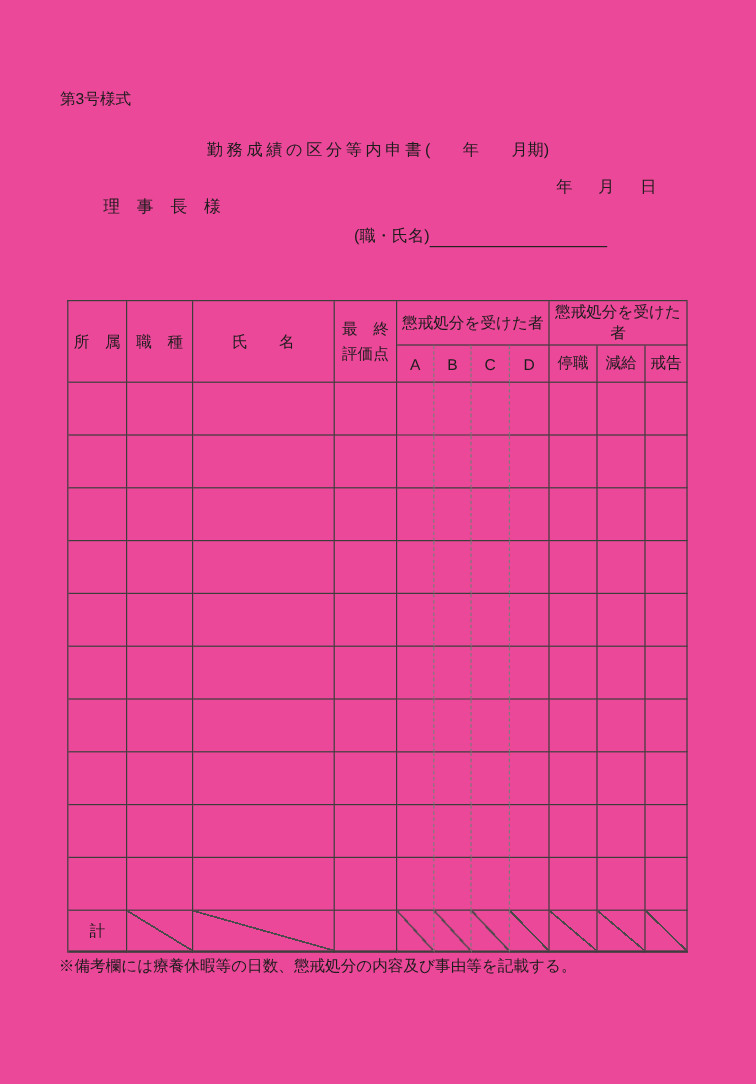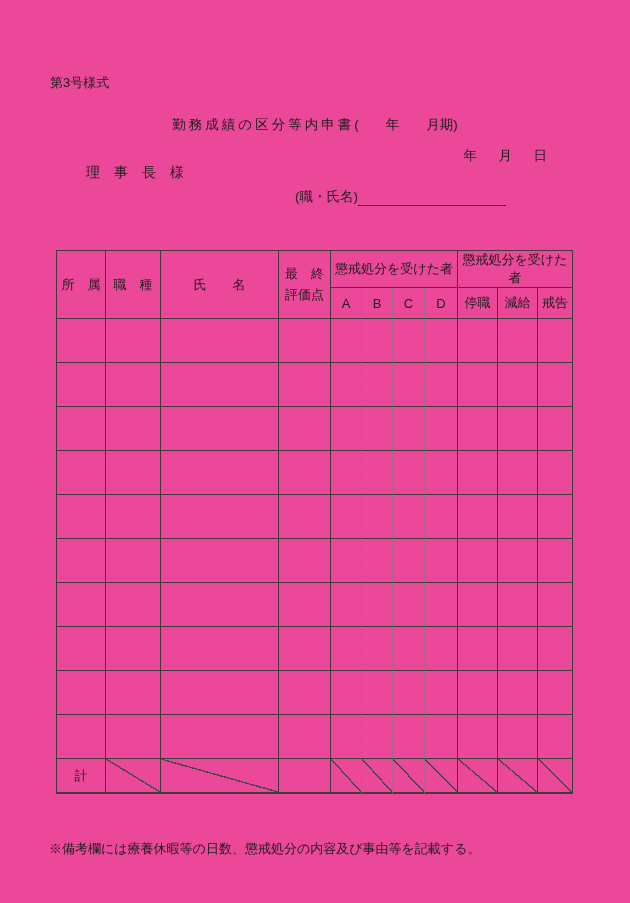--- a/index.html
+++ b/index.html
@@ -36,21 +36,21 @@
   th.grades-group { border-bottom-style:dashed; border-bottom-color:#7a7a7a; }
   .dr { border-right-style:dashed !important; border-right-color:#7a7a7a !important; }
   th.score div { line-height:1.55; }
   td.diag {
     background:linear-gradient(to top right,
       transparent calc(50% - 0.7px),
       #4a4a4a calc(50% - 0.7px),
       #4a4a4a calc(50% + 0.7px),
       transparent calc(50% + 0.7px));
   }
-  .footnote { position:absolute; left:49px; top:840px; font-size:13px; white-space:nowrap; }
+  .footnote { position:absolute; left:49px; top:796px; font-size:13px; white-space:nowrap; }
 </style>
 </head>
 <body>
 
 <div class="page">
 
   <div class="form-number">第3号様式</div>
 
   <div class="title"><span class="t-main">勤務成績の区分等内申書</span><span class="t-suffix">(　　年　　月期)</span></div>
 

